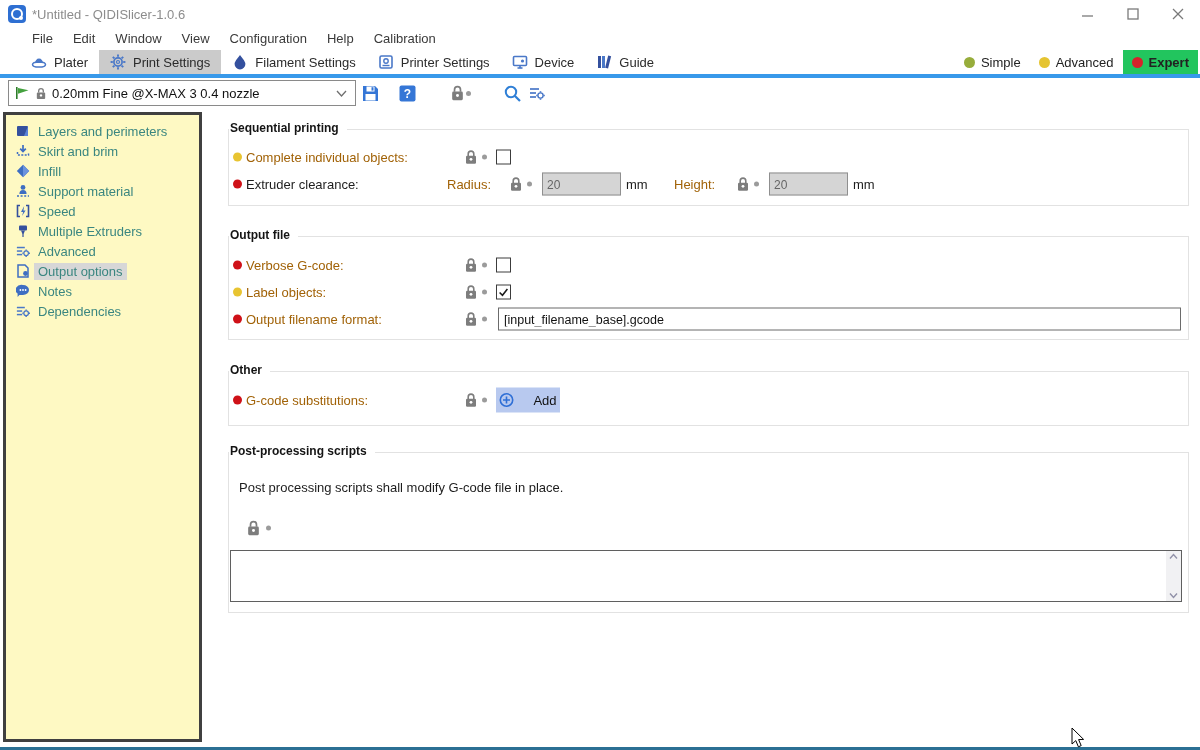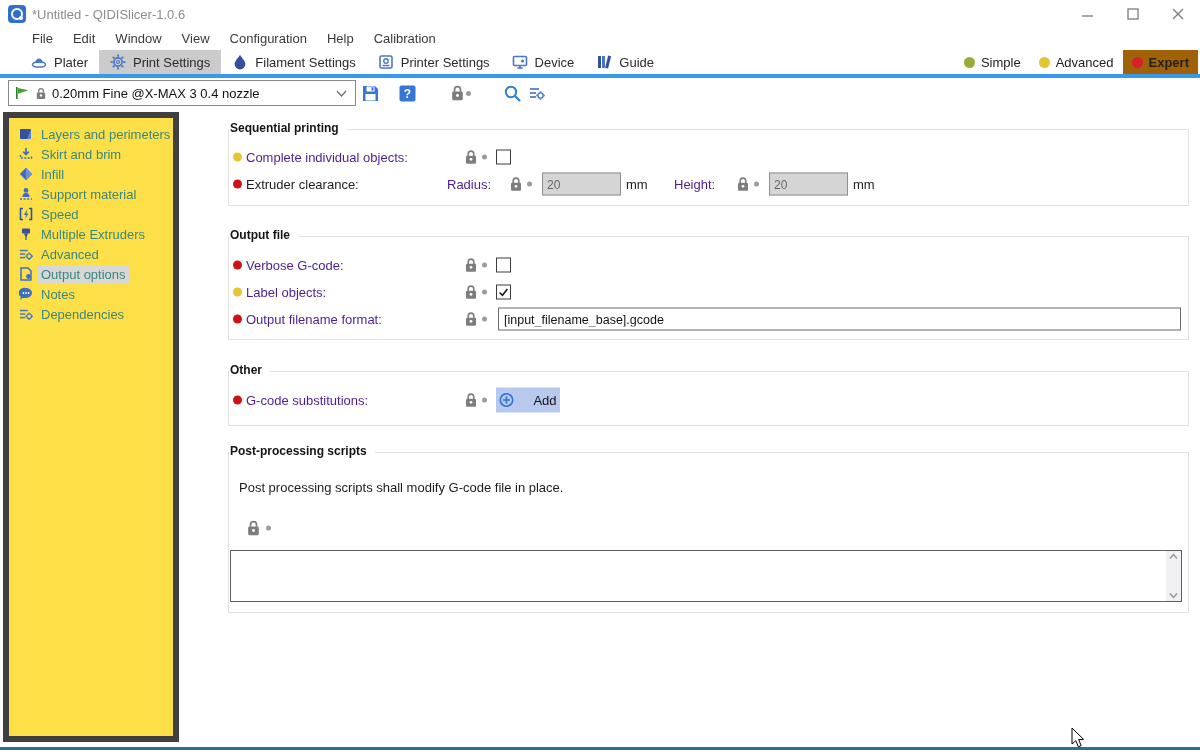--- a/index.html
+++ b/index.html
@@ -28,46 +28,46 @@
   .menubar { position:absolute; left:0; top:28px; width:100%; height:22px; display:flex; align-items:center; padding-left:22px; }
   .menu-item { padding:0 10px; color:#3a3a3a; font-size:13px; height:22px; line-height:22px; }
 
   
   .tabbar { position:absolute; left:0; top:50px; width:100%; height:24px; display:flex; align-items:stretch; padding-left:20px; }
   .tab { display:flex; align-items:center; gap:7px; padding:0 11px; color:#2b2b2b; font-size:13px; white-space:nowrap; }
   .tab.active { background:#cbcbcb; }
   .tab-underline { position:absolute; left:0; top:74px; width:100%; height:4px; background:#3899ea; }
   .modes { margin-left:auto; display:flex; align-items:stretch; padding-right:2px; }
   .mode { display:flex; align-items:center; gap:6px; padding:0 9px; font-size:13px; color:#222; }
-  .mode.active { background:#a16207; font-weight:bold; }
+  .mode.active { background:#22c55e; font-weight:bold; }
   .mode-dot { width:11px; height:11px; border-radius:50%; }
 
   
   .toolbar { position:absolute; left:0; top:78px; width:100%; height:30px; }
   .preset-combo { position:absolute; left:8px; top:2px; width:348px; height:26px; border:1px solid #8a8a8a;
     background:#fff; display:flex; align-items:center; gap:6px; padding:0 8px 0 6px; }
   .preset-text { flex:1; font-size:13px; color:#111; white-space:nowrap; overflow:hidden; }
   .tool-ic { position:absolute; top:3px; width:24px; height:24px; display:flex; align-items:center; justify-content:center; }
 
   
-  .sidebar { position:absolute; left:3px; top:112px; width:176px; height:630px;
-    border:6px solid #404040; background:#fde047; padding-top:6px; }
+  .sidebar { position:absolute; left:3px; top:112px; width:199px; height:630px;
+    border:3px solid #404040; background:#fef9c3; padding-top:6px; }
   .sb-item { display:flex; align-items:center; gap:7px; height:20px; padding-left:9px;
     color:#3a8680; font-size:13px; white-space:nowrap; }
   .sb-ic { width:16px; height:16px; display:flex; align-items:center; justify-content:center; flex:none; }
   .sb-item.active .sb-label { background:#d7d7d7; padding:1px 4px; margin-left:-4px; }
 
   .section { position:absolute; left:228px; width:961px; border:1px solid #e2e2e2; background:#fff; }
   .legend { position:absolute; top:-9px; left:0; background:#fff; padding:0 8px 0 1px;
     font-size:12px; font-weight:bold; color:#141414; white-space:nowrap; }
   .row { position:absolute; left:0; width:100%; height:26px; }
   .row > * { position:absolute; top:50%; transform:translateY(-50%); }
   .bullet { width:9px; height:9px; border-radius:50%; }
   .b-red { background:#cf1118; } .b-yellow { background:#e8c431; }
-  .olabel { font-size:13px; color:#4c1d95; white-space:nowrap; }
+  .olabel { font-size:13px; color:#a16207; white-space:nowrap; }
   .olabel.black { color:#1d1d1d; }
   .gdot { width:5px; height:5px; border-radius:50%; background:#9b9b9b; }
   .cb { width:15px; height:15px; border:1px solid #3c3c3c; background:#fff; display:flex; align-items:center; justify-content:center; }
   .num-input { width:79px; height:23px; background:#d5d5d5; border:1px solid #8f8f8f; color:#666;
     font-size:12px; padding:0 4px; font-family:"Liberation Sans",sans-serif; }
   .unit { font-size:13px; color:#1d1d1d; }
   .text-input { height:23px; border:1px solid #6b6b6b; background:#fff; color:#111;
     font-size:12.5px; padding:0 5px; font-family:"Liberation Sans",sans-serif; }
   .add-btn { height:25px; width:64px; background:#b8c9ef; border:none; display:flex; align-items:center;
     justify-content:center; gap:19px; font-size:13px; color:#111; font-family:"Liberation Sans",sans-serif; }

